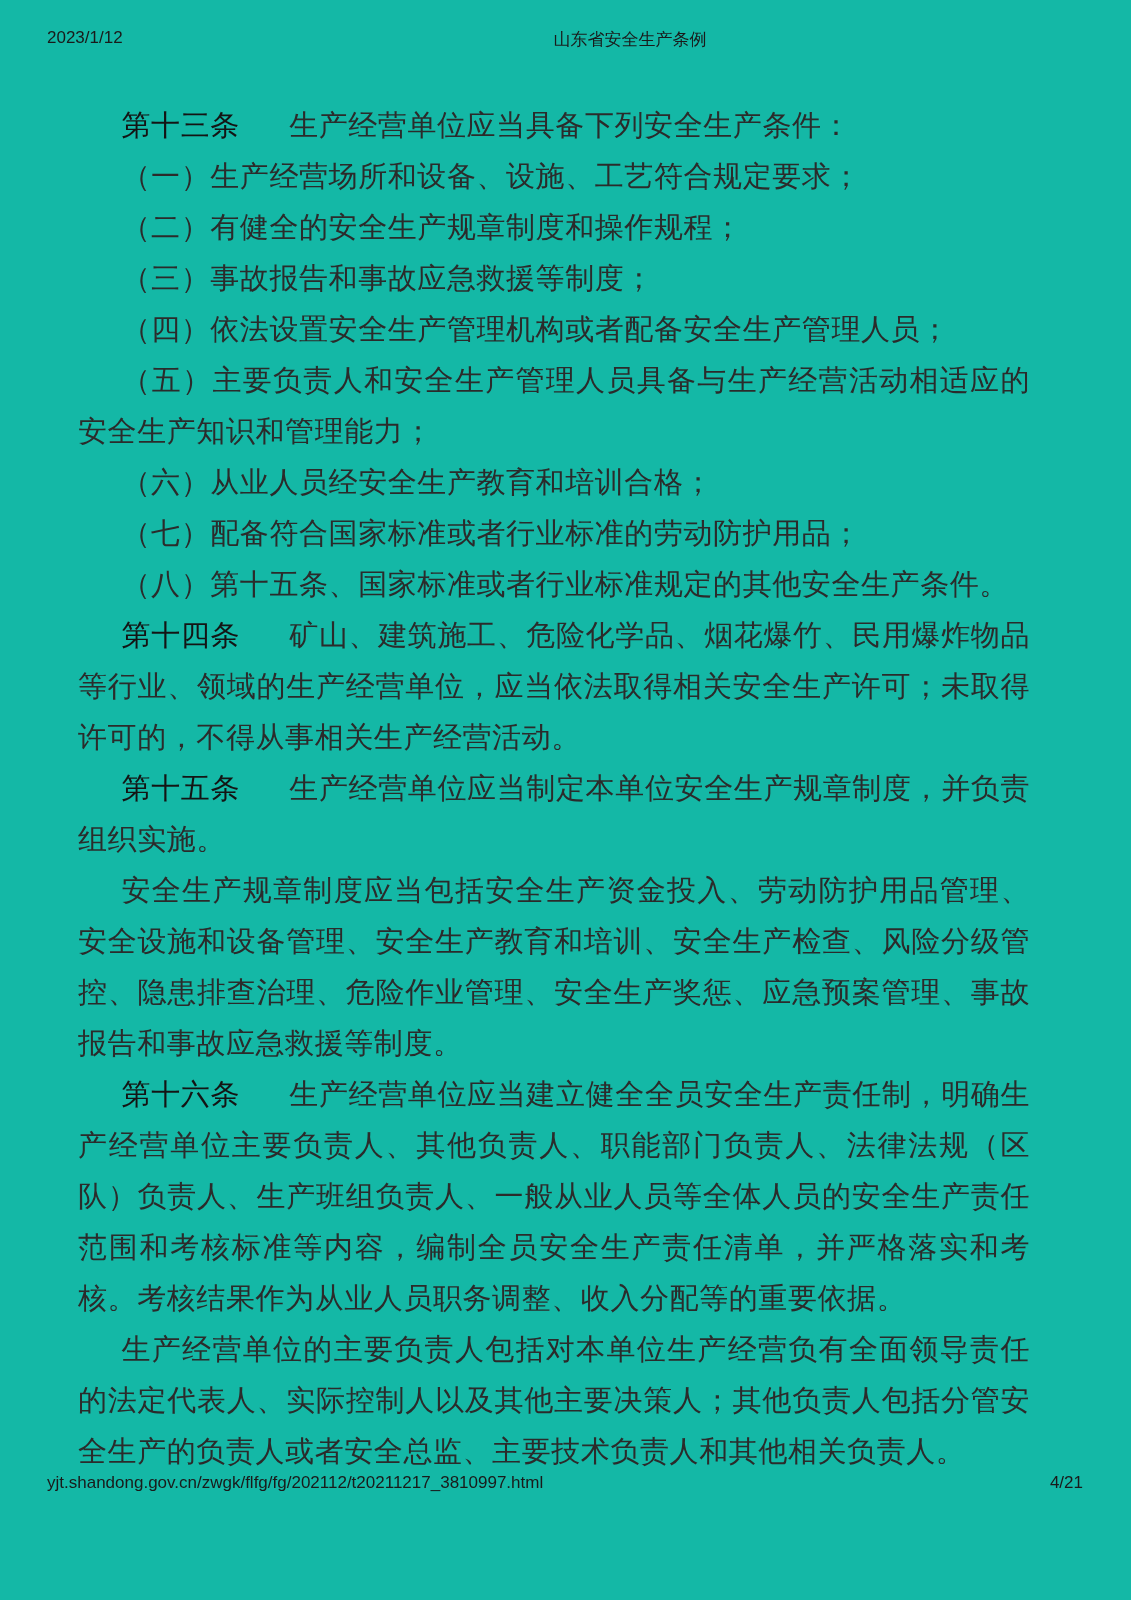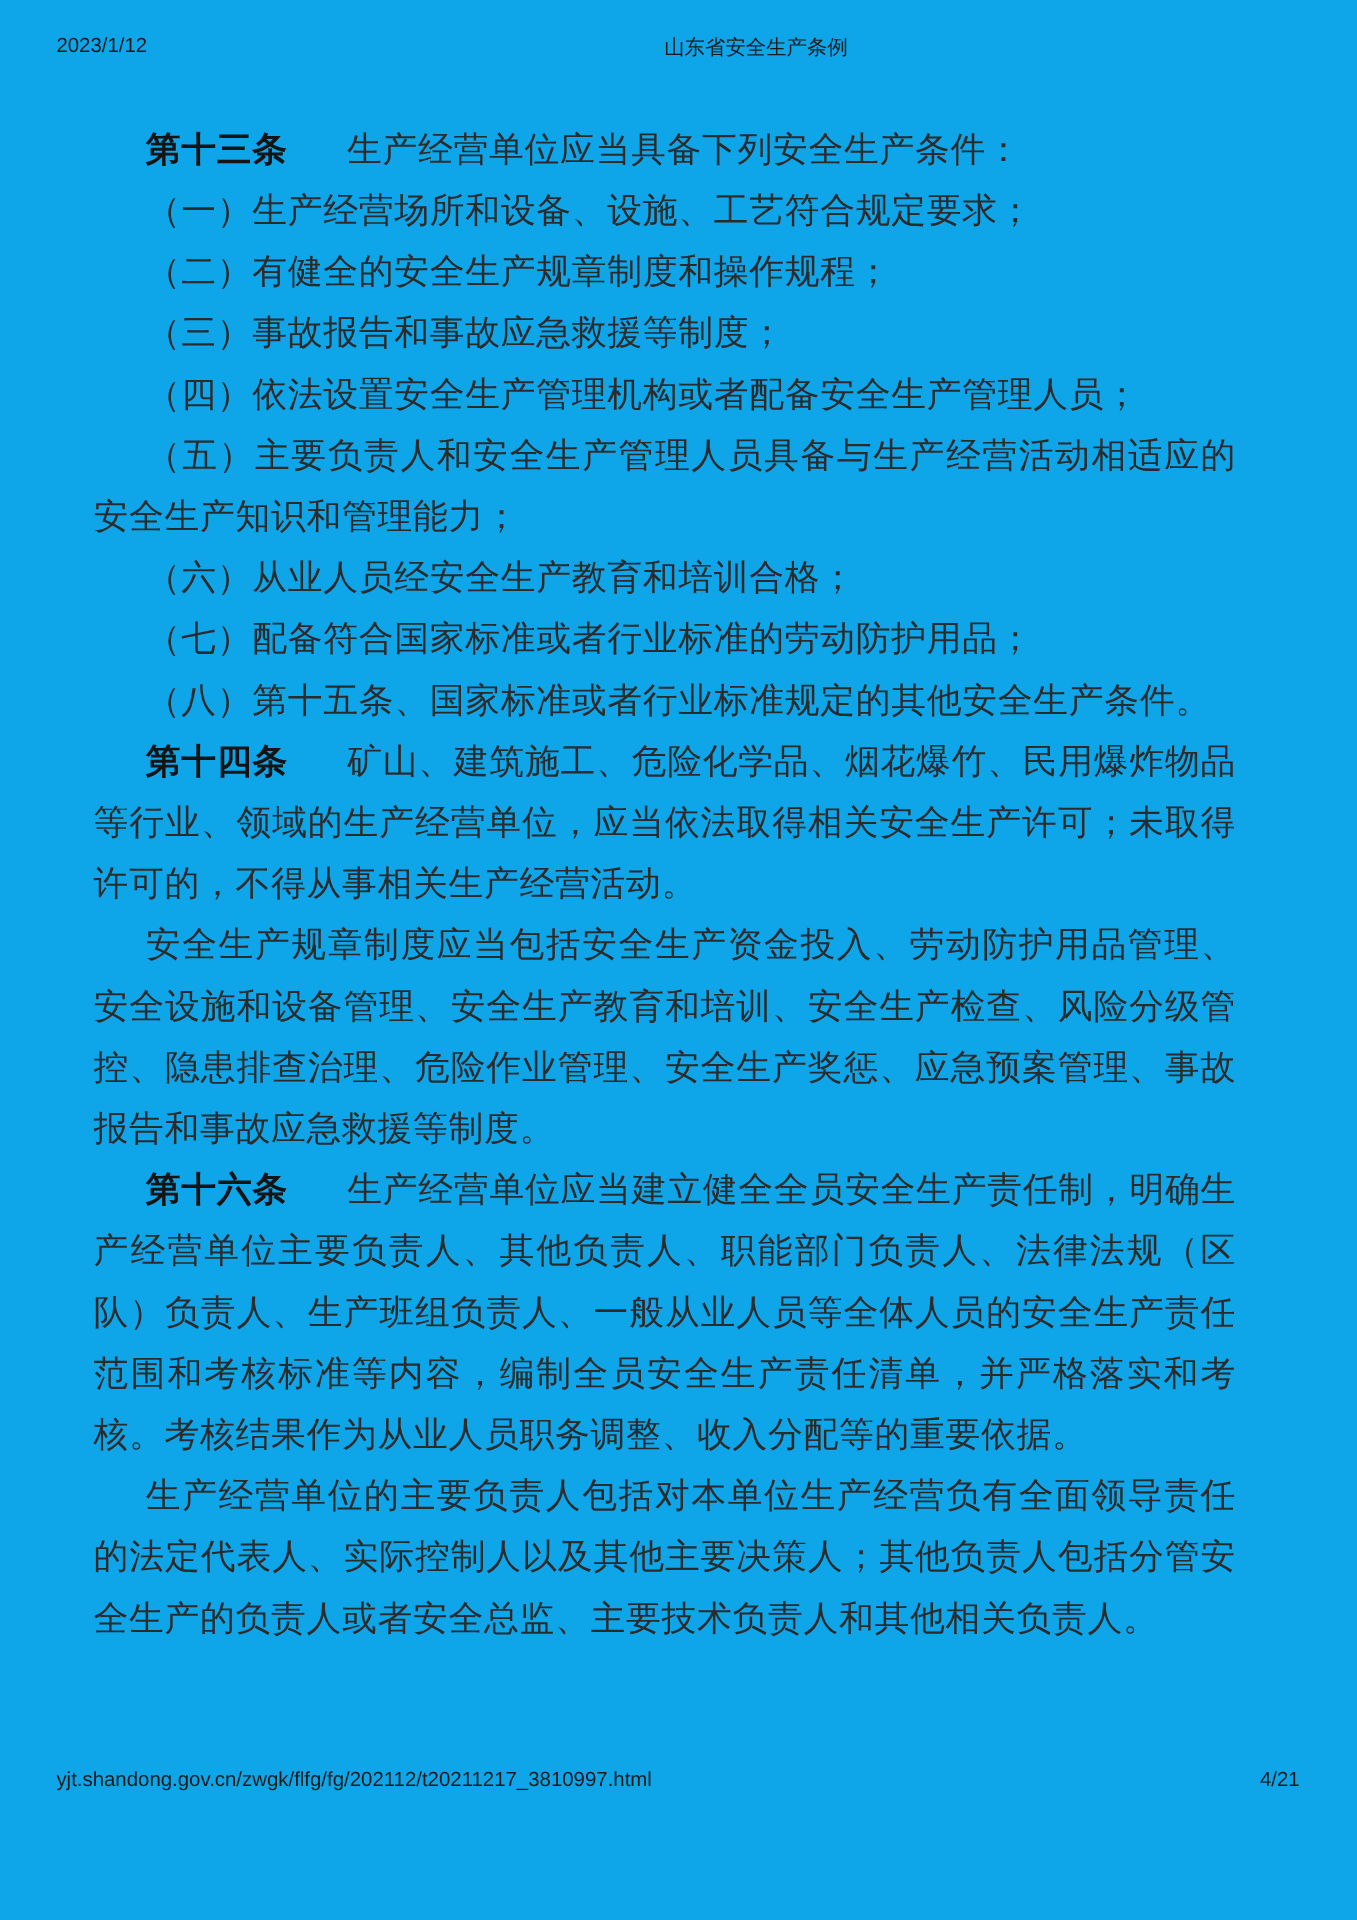--- a/index.html
+++ b/index.html
@@ -4,21 +4,21 @@
 <style>
   html, body {
     margin: 0;
     padding: 0;
     background: #ffffff;
   }
   .page {
     position: relative;
     width: 1131px;
     height: 1600px;
-    background: #0ea5e9;
+    background: #14b8a6;
     overflow: hidden;
     font-family: "Liberation Serif", serif;
   }
   
   .page-header {
     position: absolute;
     top: 28px;
     left: 47px;
     right: 48px;
     height: 24px;
@@ -50,21 +50,21 @@
     color: #2b2b2b;
     text-align: justify;
     letter-spacing: 0.02em;
   }
   .para {
     margin: 0;
     padding: 0;
     text-indent: 1.5em;
   }
   .article-label {
-    font-weight: bold;
+    font-weight: normal;
     font-family: "Liberation Sans", sans-serif;
     color: #141414;
     margin-right: 1.7em;
   }
   
   .page-footer {
     position: absolute;
     top: 1473px;
     left: 47px;
     right: 48px;
@@ -101,20 +101,21 @@
   <p class="para"><span class="article-label">第十三条</span><span>生产经营单位应当具备下列安全生产条件：</span></p>
       <p class="para"><span>（一）生产经营场所和设备、设施、工艺符合规定要求；</span></p>
       <p class="para"><span>（二）有健全的安全生产规章制度和操作规程；</span></p>
       <p class="para"><span>（三）事故报告和事故应急救援等制度；</span></p>
       <p class="para"><span>（四）依法设置安全生产管理机构或者配备安全生产管理人员；</span></p>
       <p class="para"><span>（五）主要负责人和安全生产管理人员具备与生产经营活动相适应的安全生产知识和管理能力；</span></p>
       <p class="para"><span>（六）从业人员经安全生产教育和培训合格；</span></p>
       <p class="para"><span>（七）配备符合国家标准或者行业标准的劳动防护用品；</span></p>
       <p class="para"><span>（八）第十五条、国家标准或者行业标准规定的其他安全生产条件。</span></p>
       <p class="para"><span class="article-label">第十四条</span><span>矿山、建筑施工、危险化学品、烟花爆竹、民用爆炸物品等行业、领域的生产经营单位，应当依法取得相关安全生产许可；未取得许可的，不得从事相关生产经营活动。</span></p>
+      <p class="para"><span class="article-label">第十五条</span><span>生产经营单位应当制定本单位安全生产规章制度，并负责组织实施。</span></p>
       <p class="para"><span>安全生产规章制度应当包括安全生产资金投入、劳动防护用品管理、安全设施和设备管理、安全生产教育和培训、安全生产检查、风险分级管控、隐患排查治理、危险作业管理、安全生产奖惩、应急预案管理、事故报告和事故应急救援等制度。</span></p>
       <p class="para"><span class="article-label">第十六条</span><span>生产经营单位应当建立健全全员安全生产责任制，明确生产经营单位主要负责人、其他负责人、职能部门负责人、法律法规（区队）负责人、生产班组负责人、一般从业人员等全体人员的安全生产责任范围和考核标准等内容，编制全员安全生产责任清单，并严格落实和考核。考核结果作为从业人员职务调整、收入分配等的重要依据。</span></p>
       <p class="para"><span>生产经营单位的主要负责人包括对本单位生产经营负有全面领导责任的法定代表人、实际控制人以及其他主要决策人；其他负责人包括分管安全生产的负责人或者安全总监、主要技术负责人和其他相关负责人。</span></p>
     </div>
 
   <div class="page-footer">
     <span class="footer-url">yjt.shandong.gov.cn/zwgk/flfg/fg/202112/t20211217_3810997.html</span>
     <span class="footer-page-number">4/21</span>
   </div>
 

